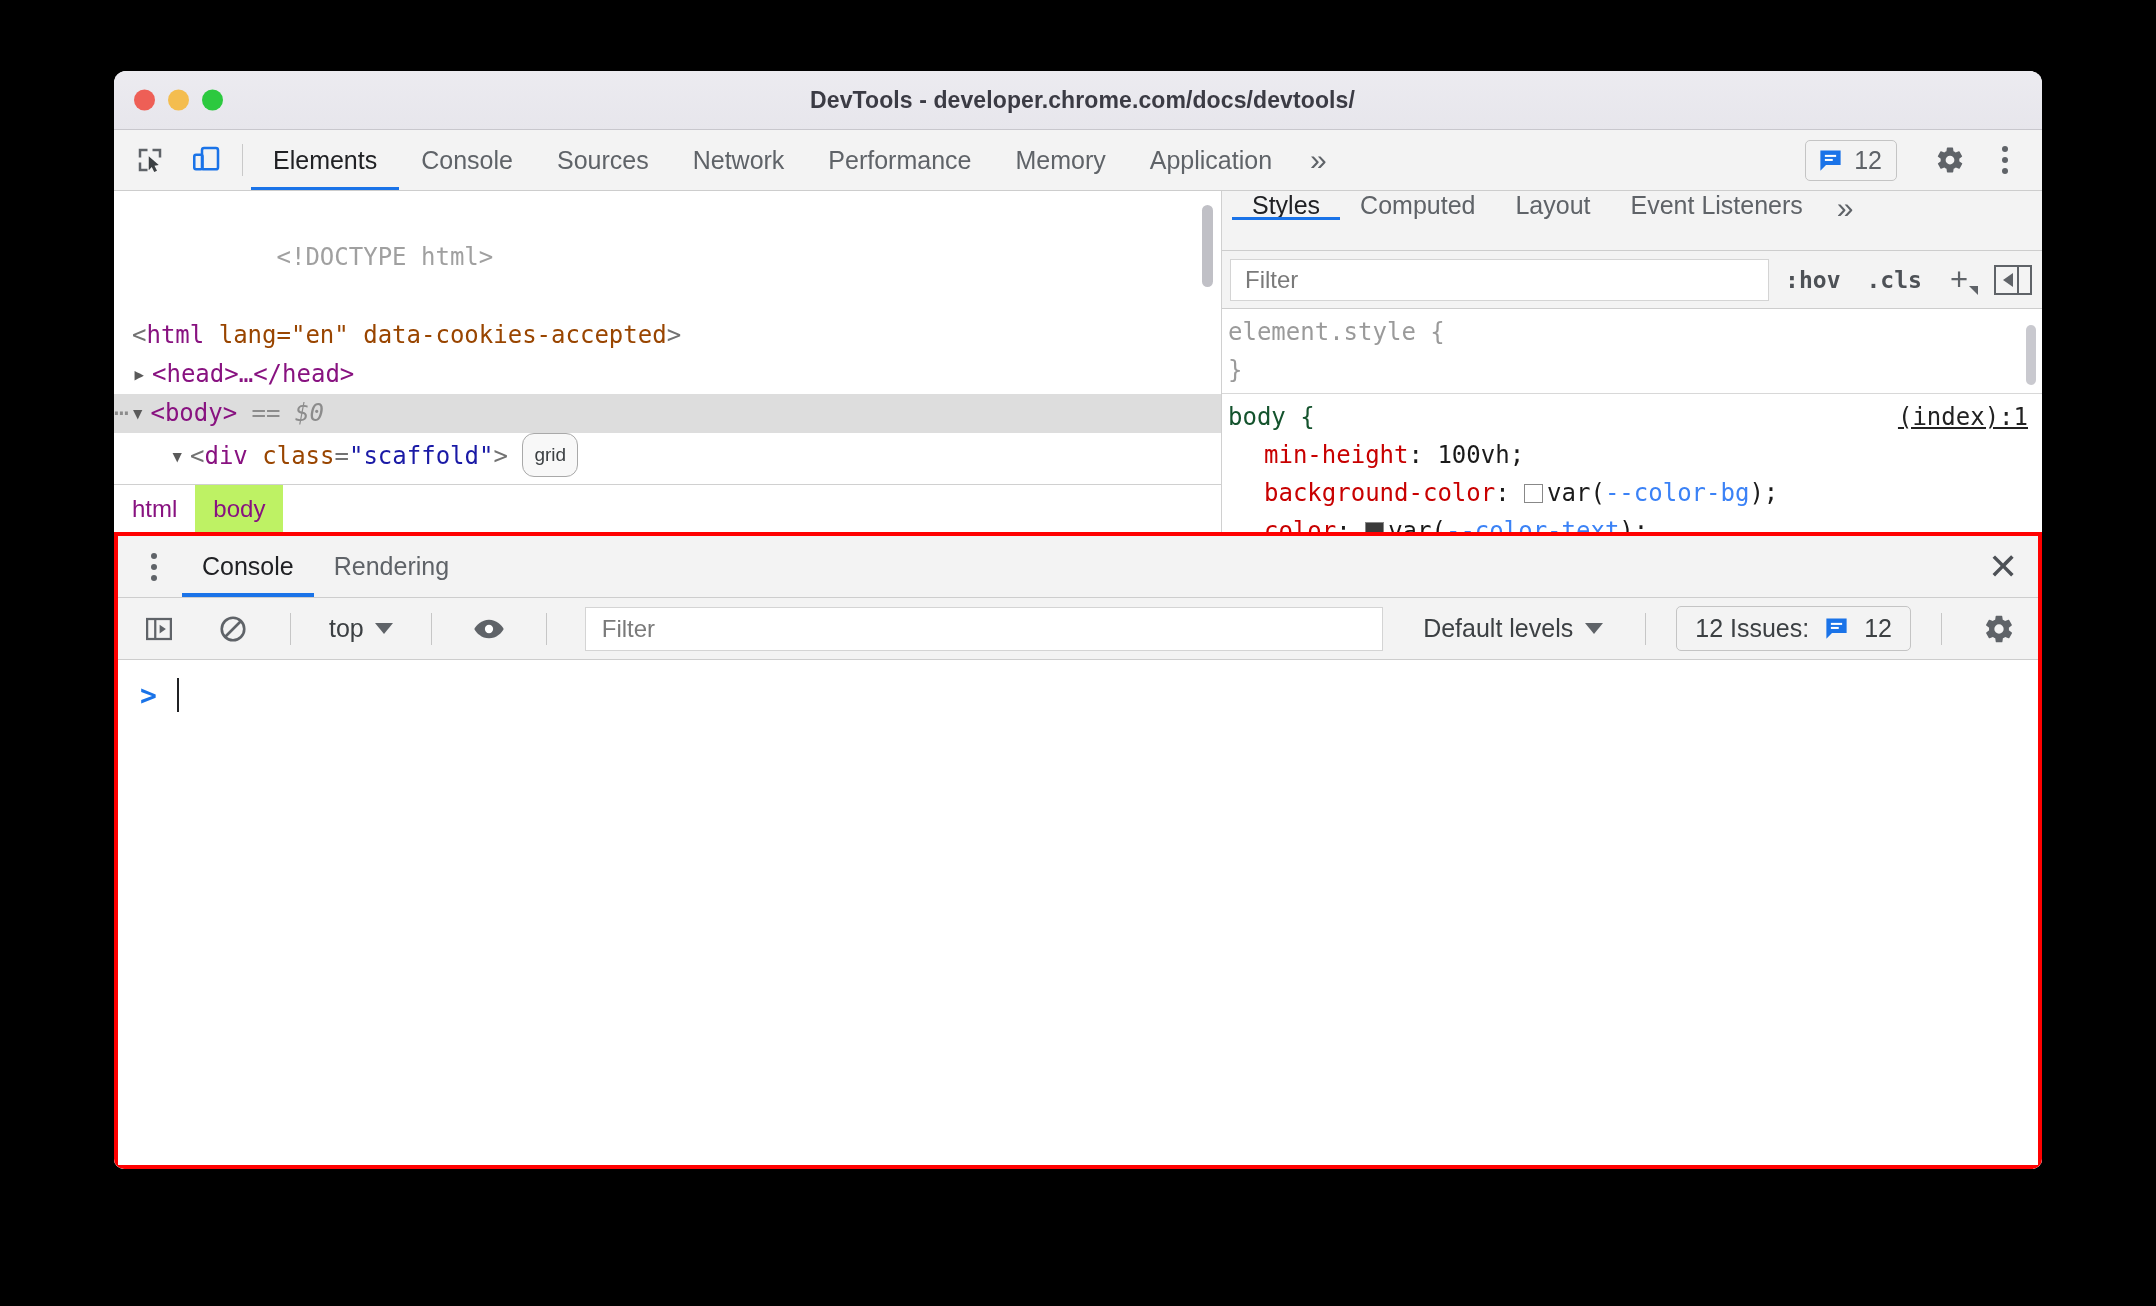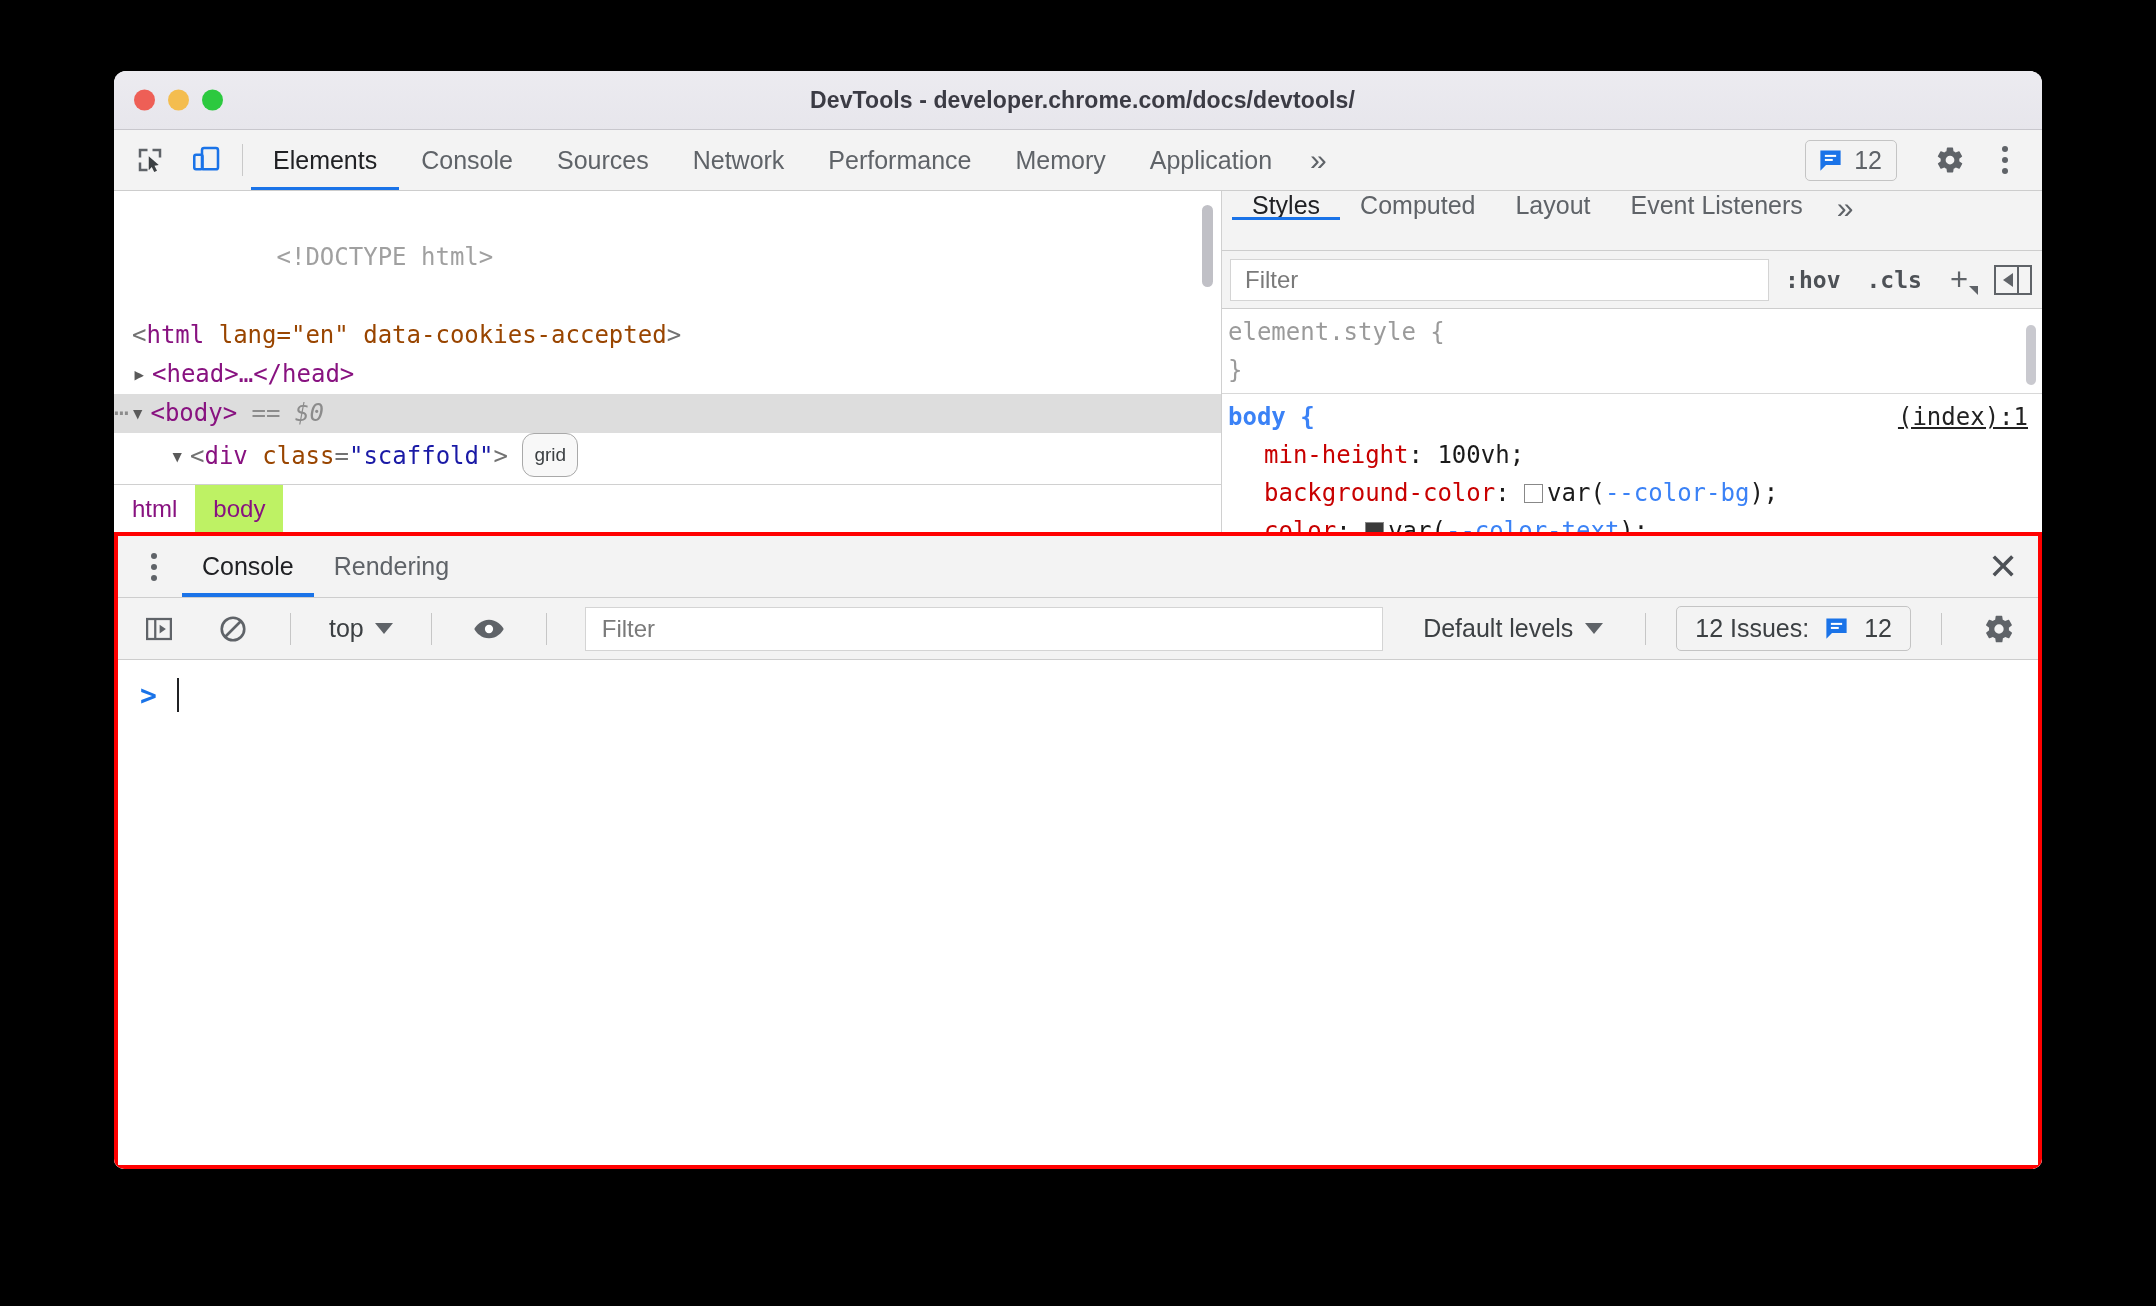--- a/index.html
+++ b/index.html
@@ -321,21 +321,21 @@
     flex: 1 1 auto;
     overflow: hidden;
     font-family: "DejaVu Sans Mono", monospace;
     font-size: 24px;
     line-height: 38px;
     position: relative;
   }
   .rule-block { padding: 4px 0 4px 6px; }
   .rule-block.dim { color: #9a9a9a; }
   .rule-sep { border-bottom: 1px solid #d8d8d8; }
-  .sel-name { color: #3b82f6; font-weight: bold; }
+  .sel-name { color: #14532d; }
   .src-link {
     float: right;
     color: #222;
     text-decoration: underline;
     padding-right: 14px;
   }
   .prop { color: #c80000; padding-left: 36px; }
   .pval { color: #1a1a1a; }
   .varname { color: #3b82f6; }
   .swatch {

